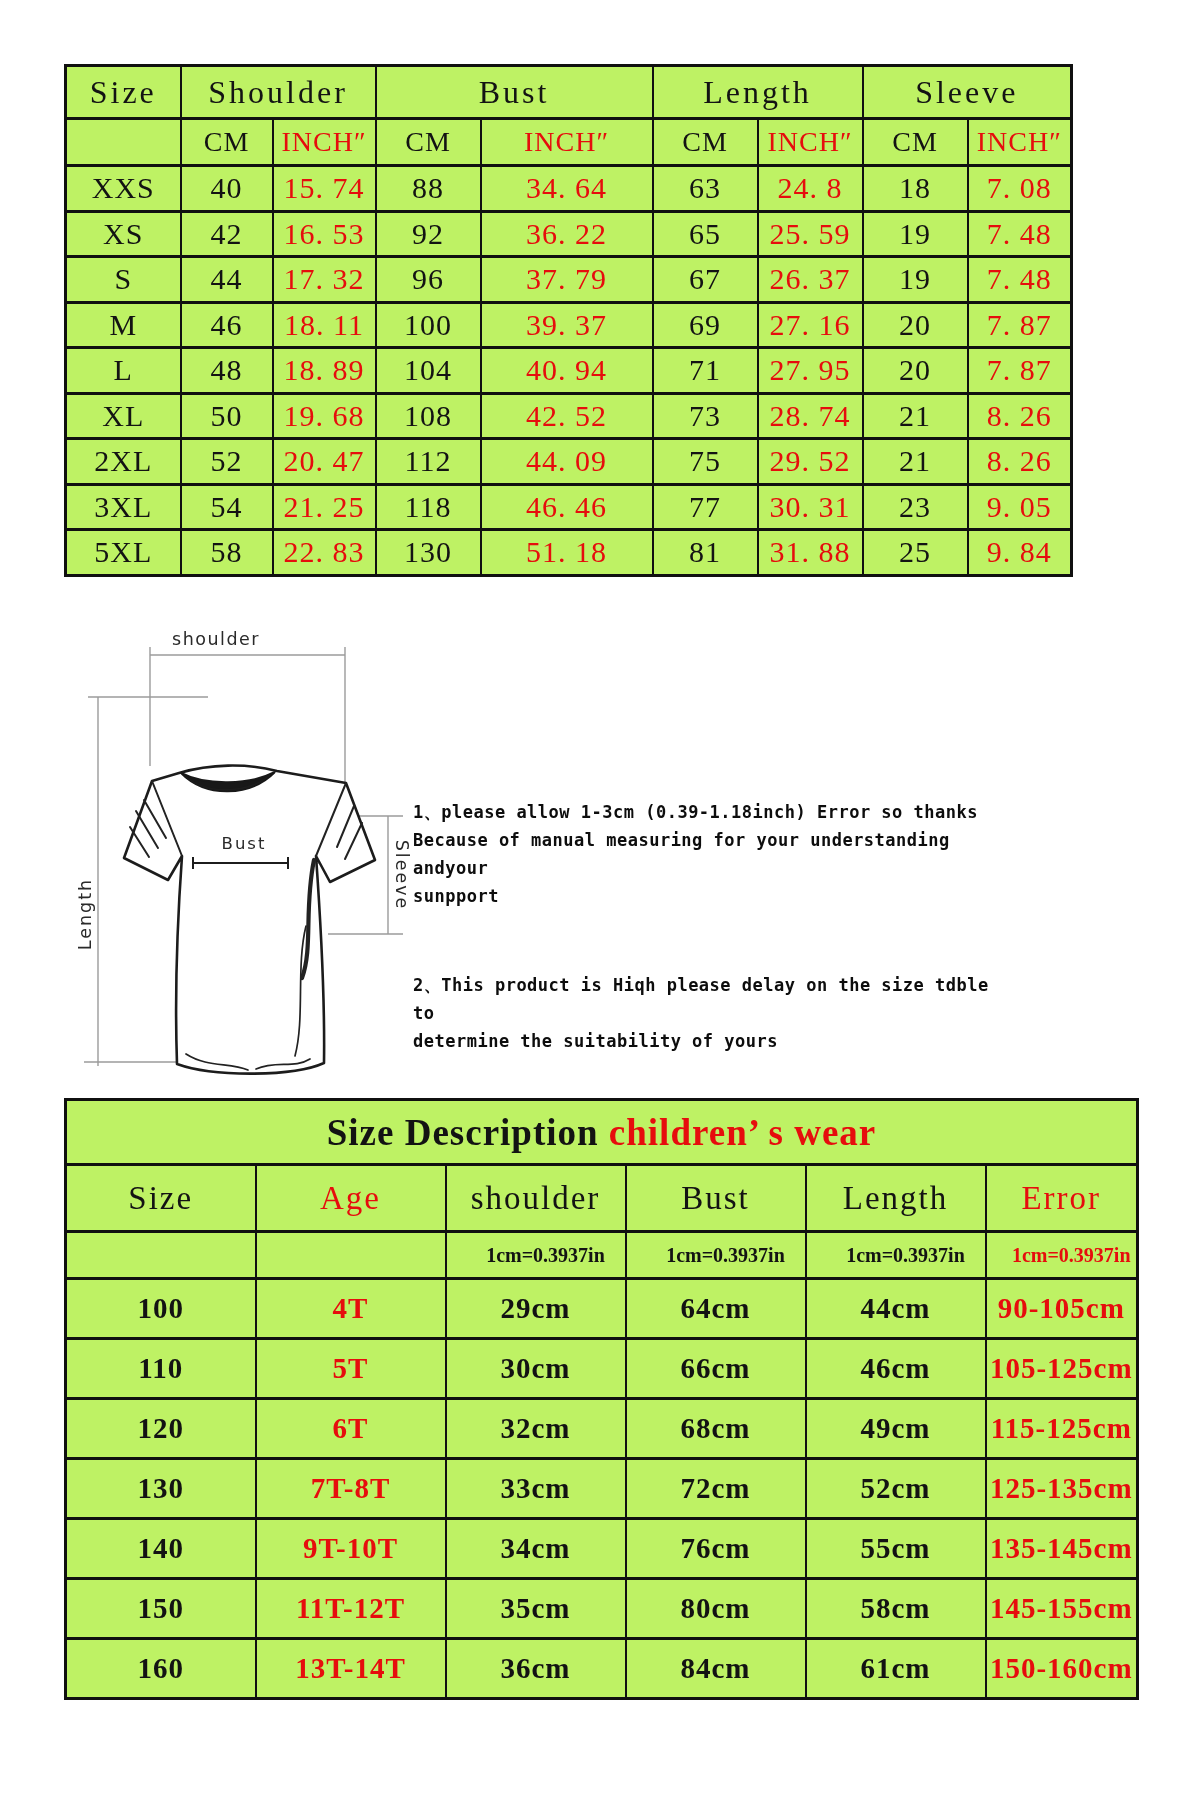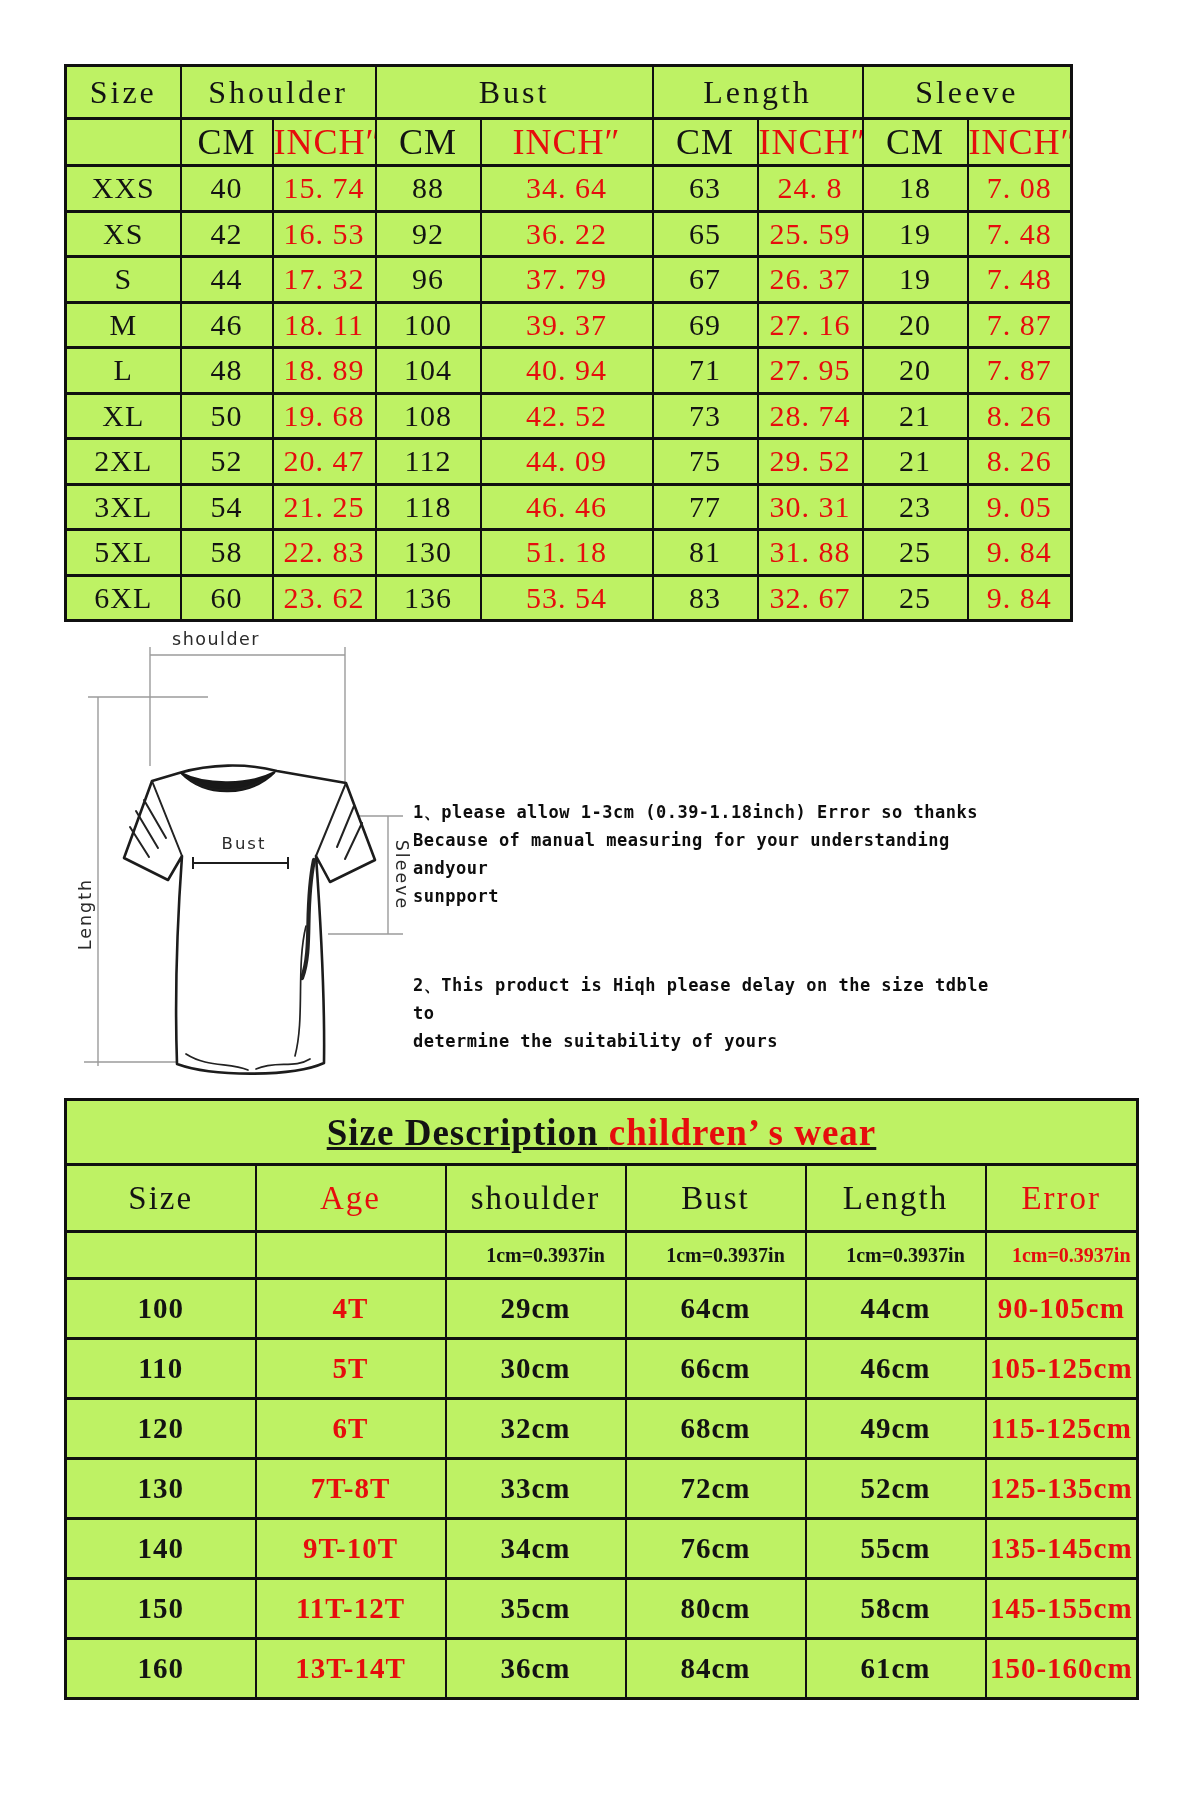--- a/index.html
+++ b/index.html
@@ -15,37 +15,37 @@
   
   table.grid{border-collapse:collapse;table-layout:fixed;background:#bef264;}
   table.grid td,table.grid th{
     border:2px solid var(--line);
     border-top-width:3px;border-bottom-width:3px;
     text-align:center;vertical-align:middle;
     padding:0;overflow:hidden;white-space:nowrap;
   }
   .adult{position:absolute;left:64px;top:64px;width:1006px;border:3px solid var(--line);}
   .adult thead tr.gr th{height:50px;font-size:32px;font-weight:normal;letter-spacing:3px;}
-  .adult thead tr.un td{height:44px;font-size:36px;font-weight:normal;letter-spacing:1px;}
+  .adult thead tr.un td{height:44px;font-size:28px;font-weight:normal;letter-spacing:1px;}
   .adult tbody td{height:42.5px;font-size:30px;letter-spacing:1px;}
   .r{color:var(--red);}
   
   .diagram{position:absolute;left:78px;top:626px;}
   
   .note{
     position:absolute;left:413px;width:600px;
     font-family:"DejaVu Sans Mono",monospace;font-weight:bold;
     font-size:17px;line-height:28px;color:#0d0d0d;
     white-space:pre-line;letter-spacing:0.5px;
   }
   .note1{top:798px;}
   .note2{top:971px;}
   
   .kids{position:absolute;left:64px;top:1098px;width:1072px;border:3px solid var(--line);}
-  .kids .title td{height:62px;font-size:37px;font-weight:bold;letter-spacing:1px;text-decoration:underline;}
+  .kids .title td{height:62px;font-size:37px;font-weight:bold;letter-spacing:1px;}
   .kids thead tr.hd th{height:64px;font-size:33px;font-weight:normal;letter-spacing:2px;}
   .kids tr.unit td{height:44px;font-size:20px;font-weight:bold;letter-spacing:0px;padding-left:20px;}
   .kids tbody td{height:57px;font-size:29px;font-weight:bold;letter-spacing:1px;}
 </style>
 </head>
 <body>
 
 <table class="grid adult">
   <colgroup>
     <col style="width:115px">
@@ -171,31 +171,20 @@
         <td>5XL</td>
         <td>58</td>
         <td class="r">22. 83</td>
         <td>130</td>
         <td class="r">51. 18</td>
         <td>81</td>
         <td class="r">31. 88</td>
         <td>25</td>
         <td class="r">9. 84</td>
       </tr>
-    <tr>
-        <td>6XL</td>
-        <td>60</td>
-        <td class="r">23. 62</td>
-        <td>136</td>
-        <td class="r">53. 54</td>
-        <td>83</td>
-        <td class="r">32. 67</td>
-        <td>25</td>
-        <td class="r">9. 84</td>
-      </tr>
   </tbody>
 </table>
 
 <svg class="diagram" width="340" height="470" viewBox="0 0 340 470" xmlns="http://www.w3.org/2000/svg">
 
   <g stroke="#9b9b9b" stroke-width="1.4" fill="none">
     <line x1="72" y1="29" x2="267" y2="29"></line>
     <line x1="72" y1="21" x2="72" y2="140"></line>
     <line x1="267" y1="21" x2="267" y2="166"></line>
     <line x1="10" y1="71" x2="130" y2="71"></line>

